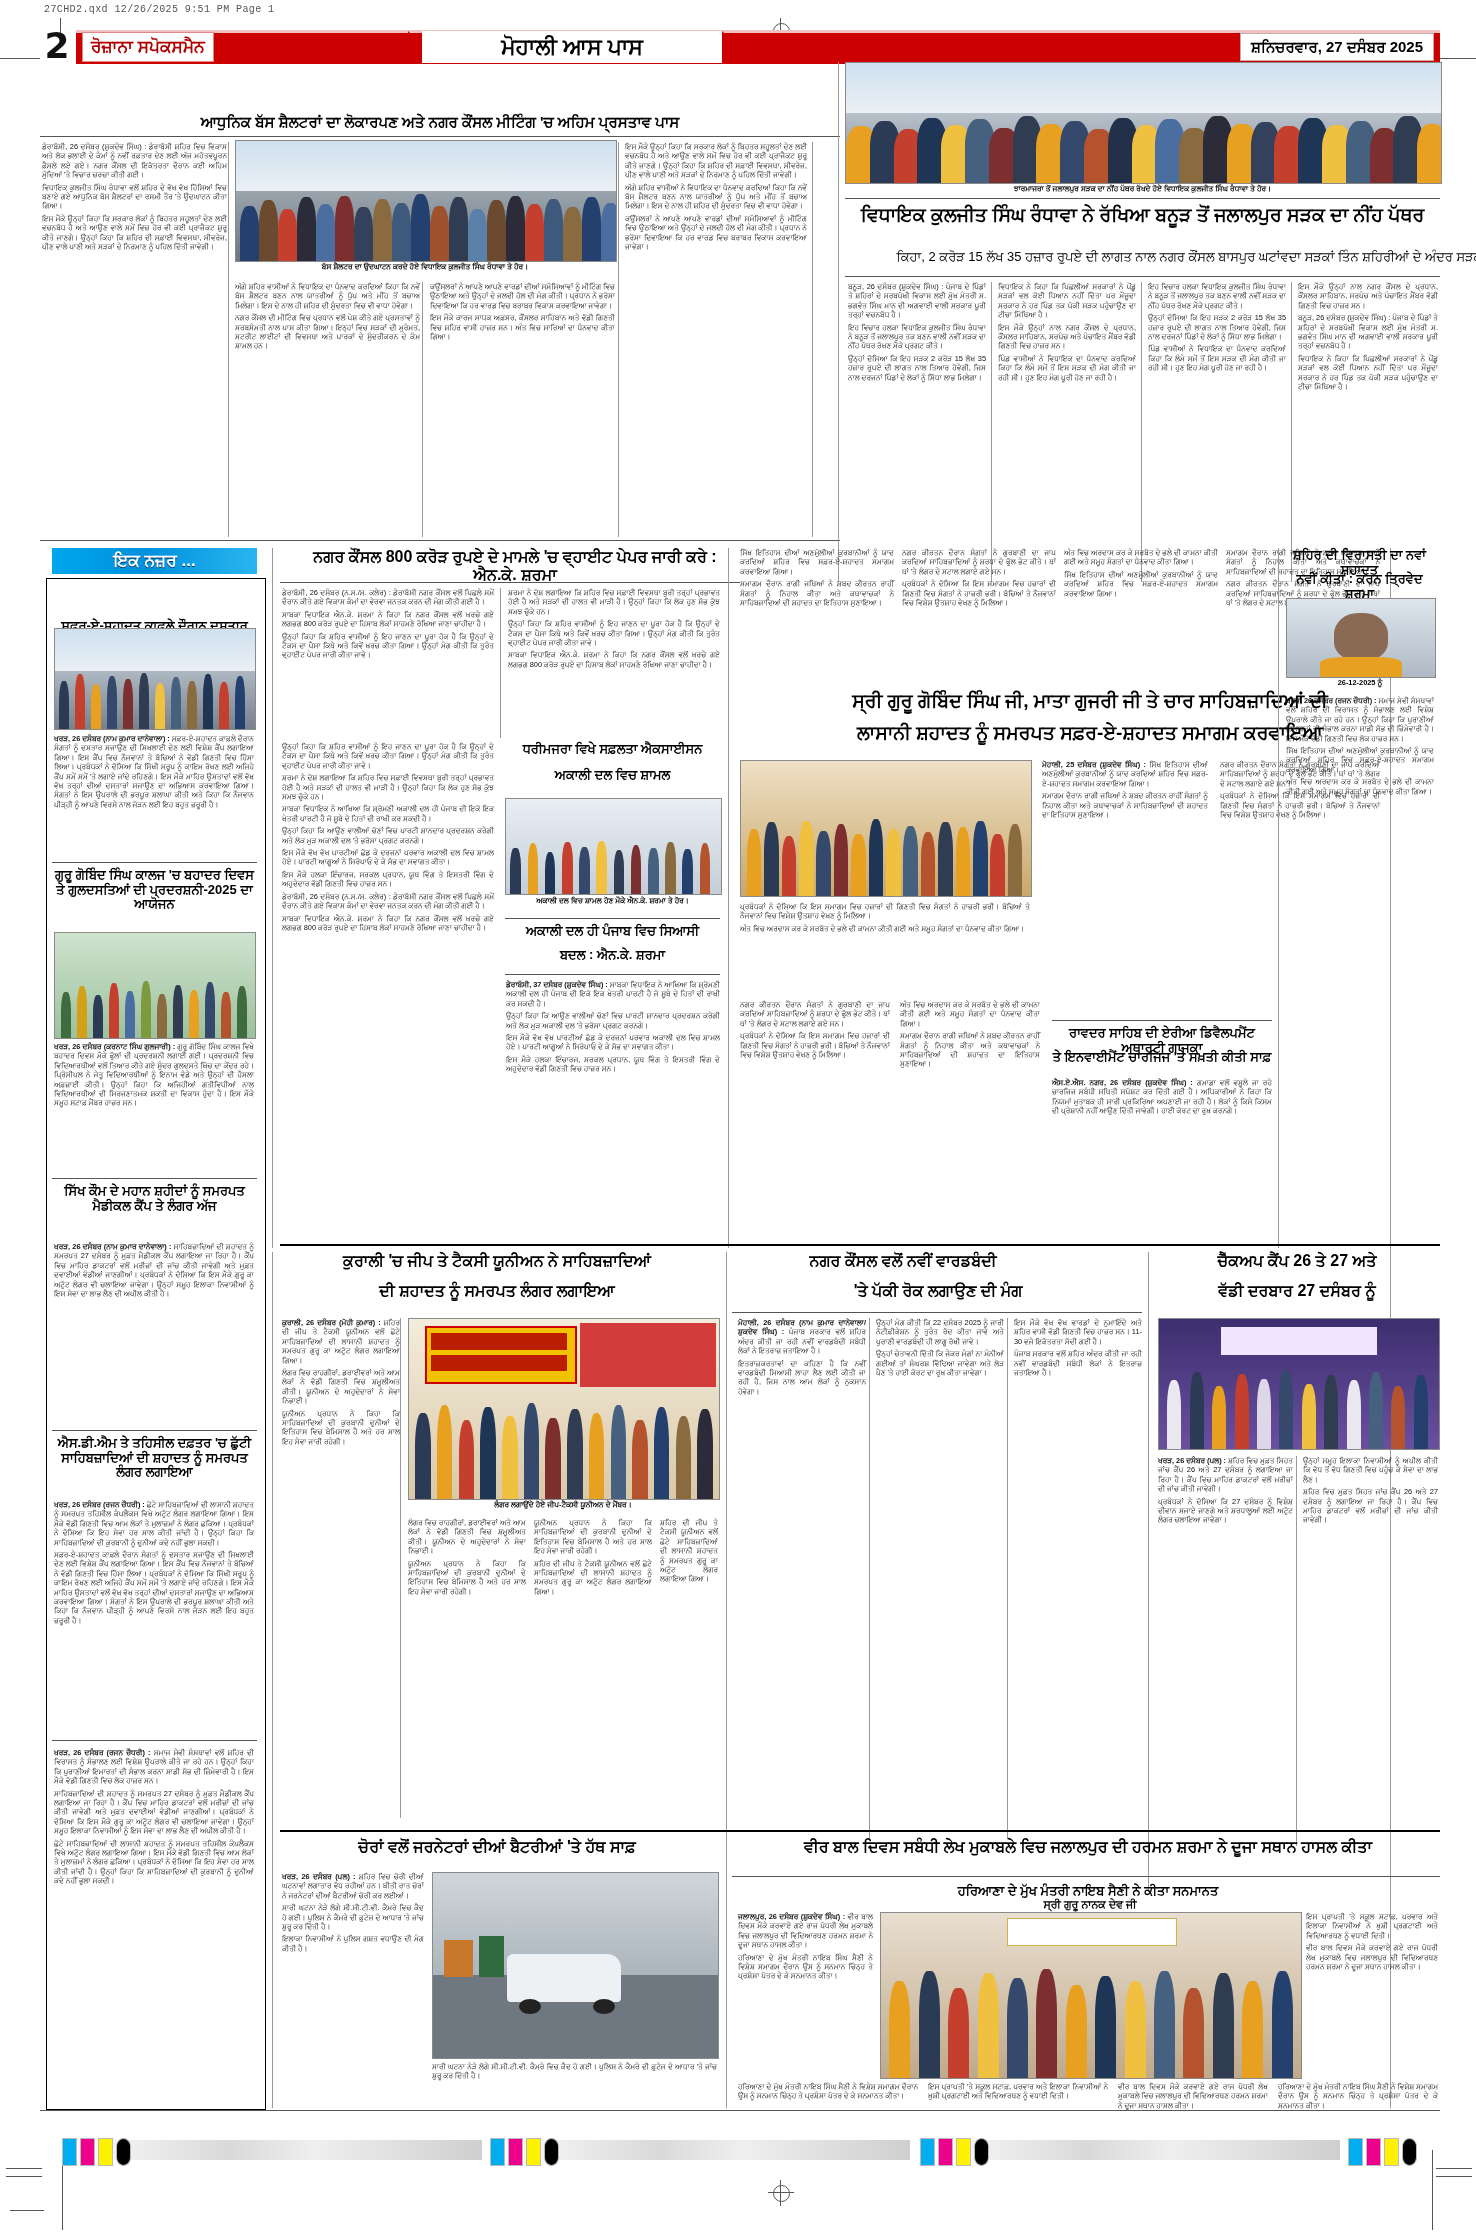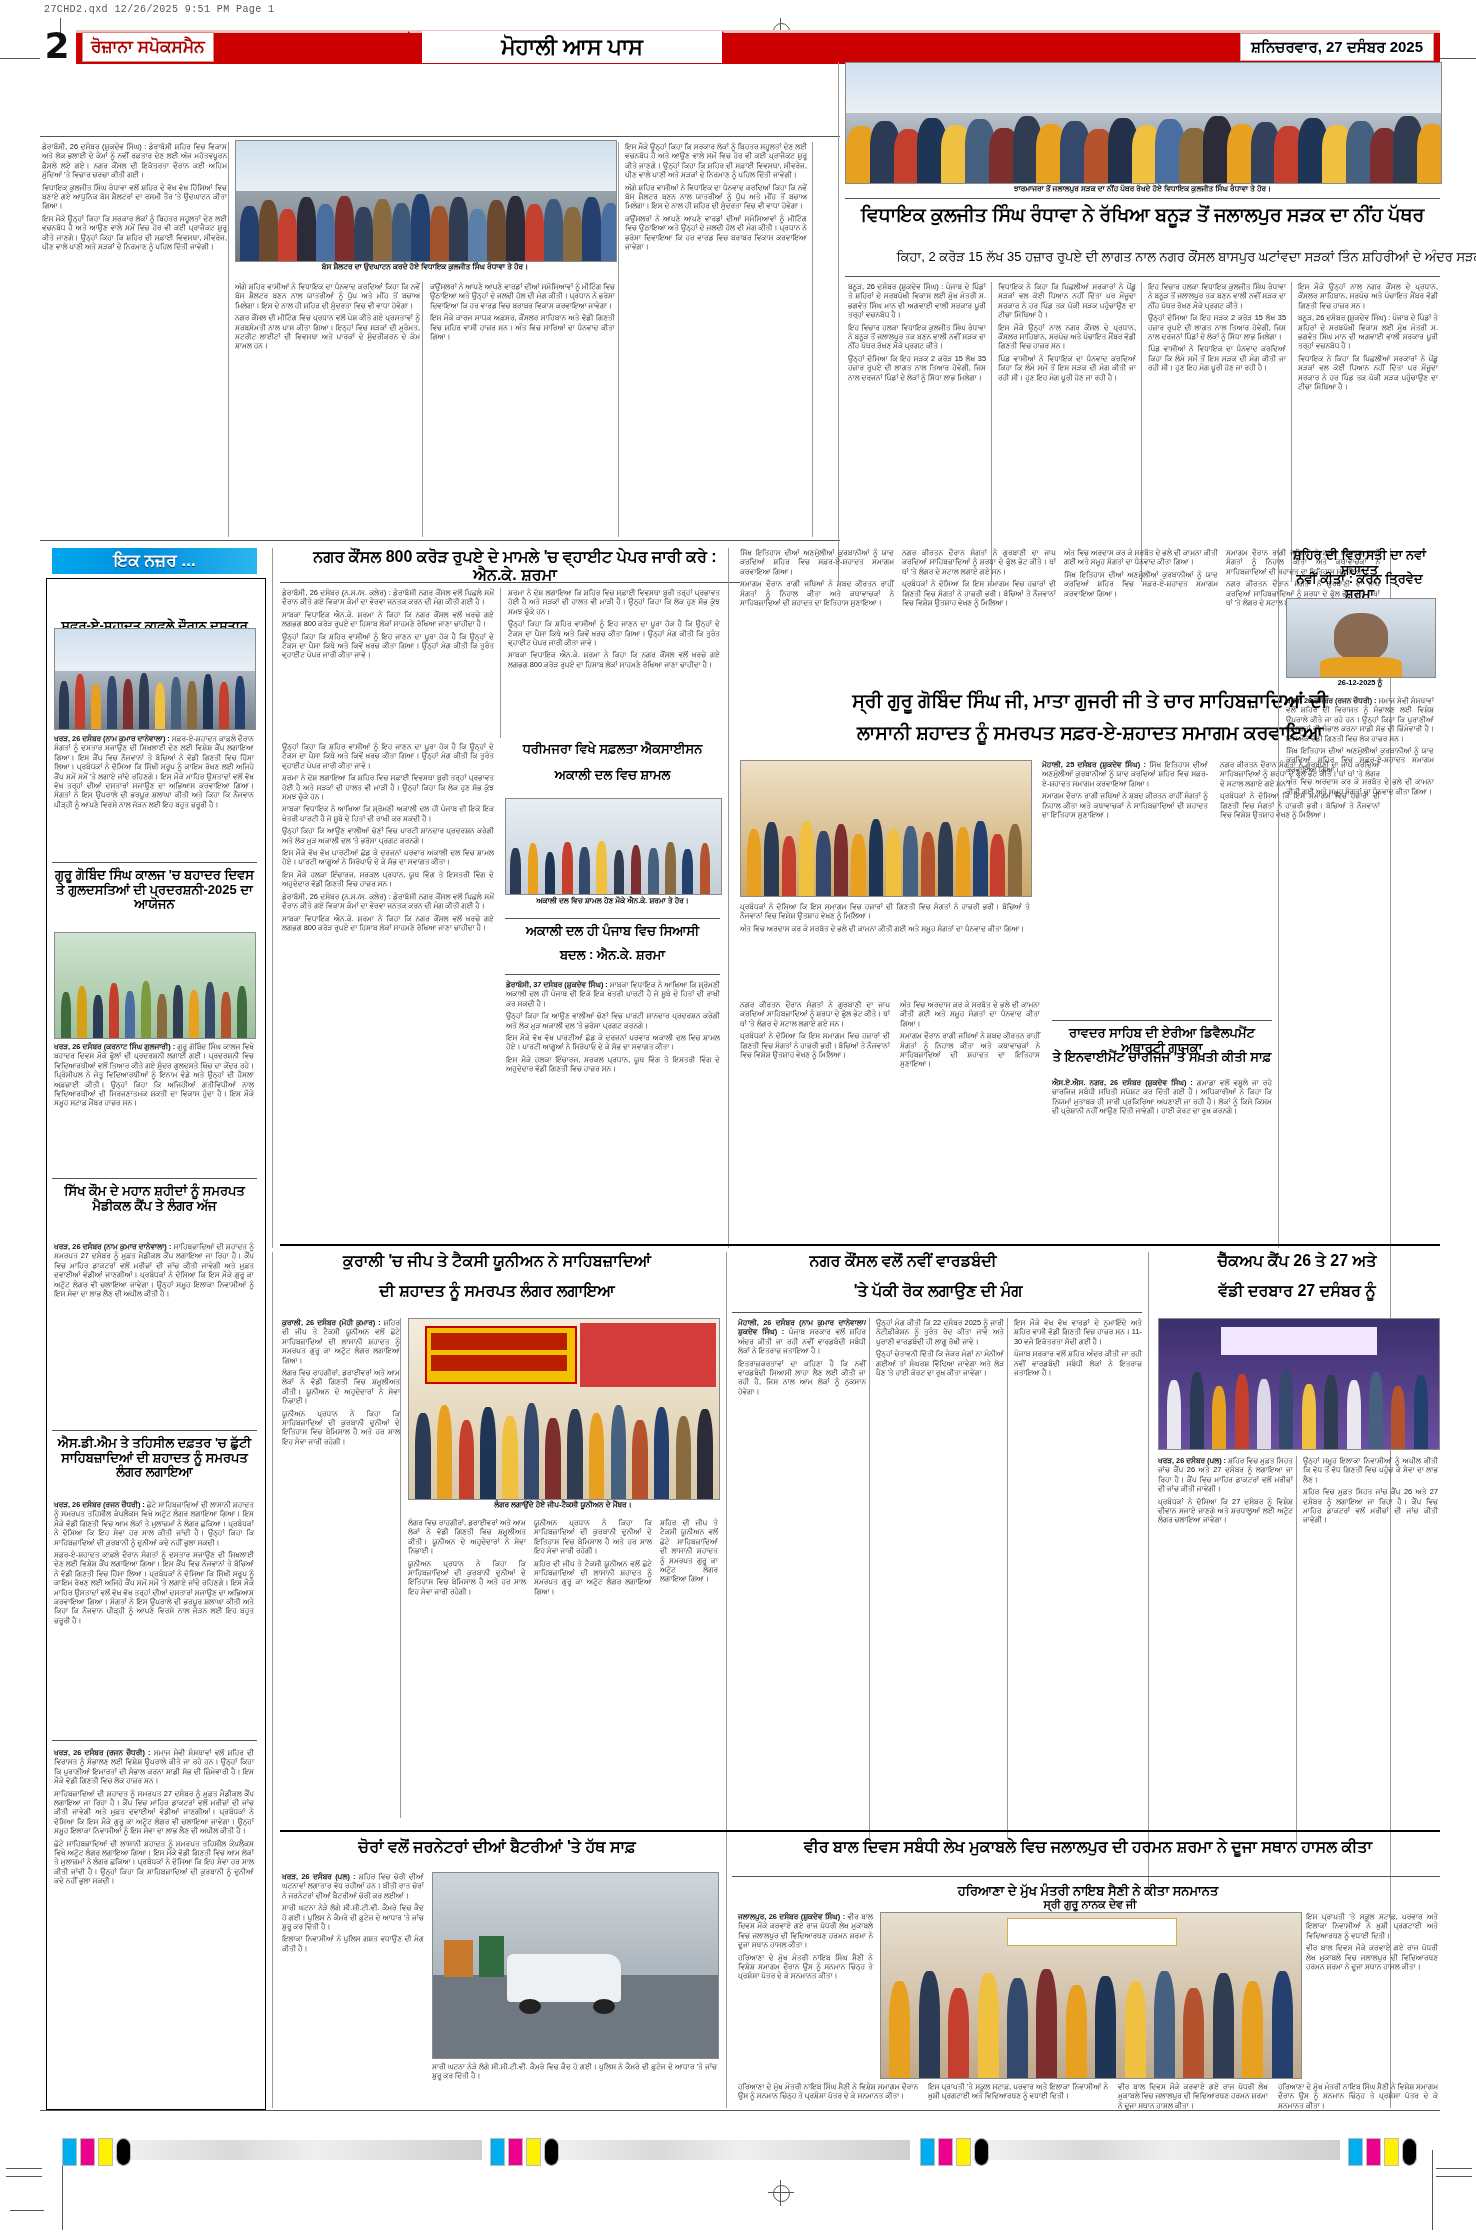--- a/index.html
+++ b/index.html
@@ -93,20 +93,21 @@
     <div class="mh-redbar"></div>
     <div class="mh-paper">ਰੋਜ਼ਾਨਾ ਸਪੋਕਸਮੈਨ</div>
     <div class="mh-notch-l"></div>
     <div class="mh-center">
         <span>ਮੋਹਾਲੀ ਆਸ ਪਾਸ</span>
       </div>
     <div class="mh-notch-r"></div>
     <div class="mh-date">ਸ਼ਨਿਚਰਵਾਰ, 27 ਦਸੰਬਰ 2025</div>
   </div>
 
+  <div class="lead-sub">ਆਧੁਨਿਕ ਬੱਸ ਸ਼ੈਲਟਰਾਂ ਦਾ ਲੋਕਾਰਪਣ ਅਤੇ ਨਗਰ ਕੌਂਸਲ ਮੀਟਿੰਗ 'ਚ ਅਹਿਮ ਪ੍ਰਸਤਾਵ ਪਾਸ</div>
   <div class="rule hrule" style="left:40px;top:136px;width:800px;"></div>
 
   <div class="photo" style="left:235px;top:140px;width:380px;height:120px;">
     <div class="sky"></div>
       <div class="ground"></div>
     <div class="crowd">
       <i style="left:1%;height:74%;background:#24406e"></i>
         <i style="left:6%;height:82%;background:#6b4a2f"></i>
       <i style="left:11%;height:70%;background:#c43f2e"></i>
         <i style="left:16%;height:86%;background:#2b2b3a"></i>

